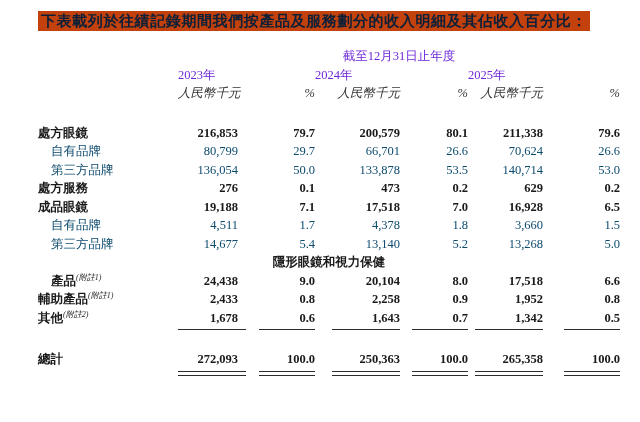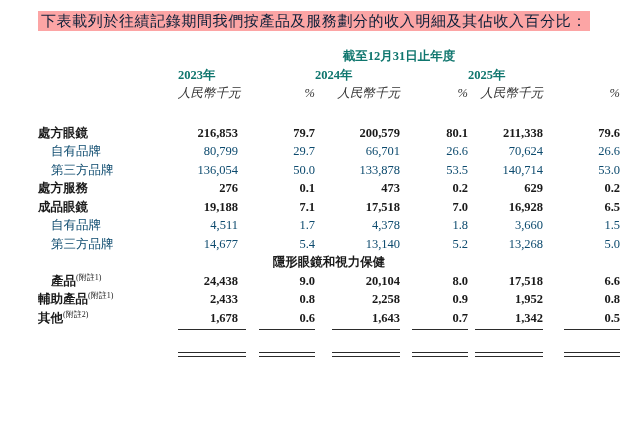--- a/index.html
+++ b/index.html
@@ -4,42 +4,42 @@
 <style>
   html,body{margin:0;padding:0;}
   body{
     width:640px;height:422px;background:#ffffff;
     font-family:"Liberation Serif","DejaVu Serif",serif;
     color:#222;overflow:hidden;
   }
   .page{padding:10px 0 0 38px;}
   .title-wrap{line-height:22px;}
   .title{
-    display:inline;background:#fca5a5;color:#0c1f38;
-    font-weight:400;font-size:15px;letter-spacing:0.6px;
+    display:inline;background:#c2410c;color:#0c1f38;
+    font-weight:700;font-size:15px;letter-spacing:0.6px;
     padding:2px 3px;
   }
   table.rev{
     border-collapse:collapse;table-layout:fixed;width:582px;
     margin-top:15px;font-size:12.5px;
   }
   td,th{padding:0;line-height:18.5px;vertical-align:bottom;white-space:nowrap;}
-  th{font-weight:700;color:#0f766e;}
+  th{font-weight:400;color:#6d28d9;}
   .period-cell{text-align:center;font-size:12.5px;}
   .year-cell{text-align:left;padding-right:20px;}
   .unit-cell{text-align:right;font-style:italic;font-weight:400;color:#333;margin-left:13px;}
   .pct-head{text-align:right;font-style:italic;font-weight:400;color:#333;}
   .headgap td{height:21px;}
   td.num{text-align:right;}
   tr.bold td{font-weight:700;color:#1a1a1a;}
   tr.reg td{font-weight:400;color:#0c4a6e;}
   td.label{text-align:left;}
   td.label.indent{padding-left:13px;}
   tr.prelabel td{font-weight:700;color:#1a1a1a;text-align:center;}
-  sup.note{font-size:8px;font-weight:400;line-height:0;vertical-align:super;letter-spacing:0;}
+  sup.note{font-size:8px;font-style:italic;font-weight:400;line-height:0;vertical-align:super;letter-spacing:0;}
   tr.rule-row td{padding-top:2px;vertical-align:top;height:6px;}
   .rule{height:0;border-top:1.5px solid #2b2b2b;width:68px;margin-left:auto;}
   .rule.pctw{width:56px;}
   .dbl{height:3px;border-top:1.5px solid #2b2b2b;border-bottom:1.5px solid #2b2b2b;width:68px;margin-left:auto;}
   .dbl.pctw{width:56px;}
   tr.spacer td{height:15px;}
 </style>
 </head>
 <body>
 
@@ -193,20 +193,29 @@
           <td>
             <div class="rule"></div>
           </td>
           <td>
             <div class="rule pctw"></div>
           </td>
         </tr>
         <tr class="spacer">
           <td colspan="7"></td>
         </tr>
+        <tr class="bold">
+          <td class="label"><span>總計</span></td>
+          <td class="num">272,093</td>
+          <td class="num">100.0</td>
+          <td class="num">250,363</td>
+          <td class="num">100.0</td>
+          <td class="num">265,358</td>
+          <td class="num">100.0</td>
+        </tr>
         <tr class="rule-row">
           <td></td>
           <td>
             <div class="dbl"></div>
           </td>
           <td>
             <div class="dbl pctw"></div>
           </td>
           <td>
             <div class="dbl"></div>

